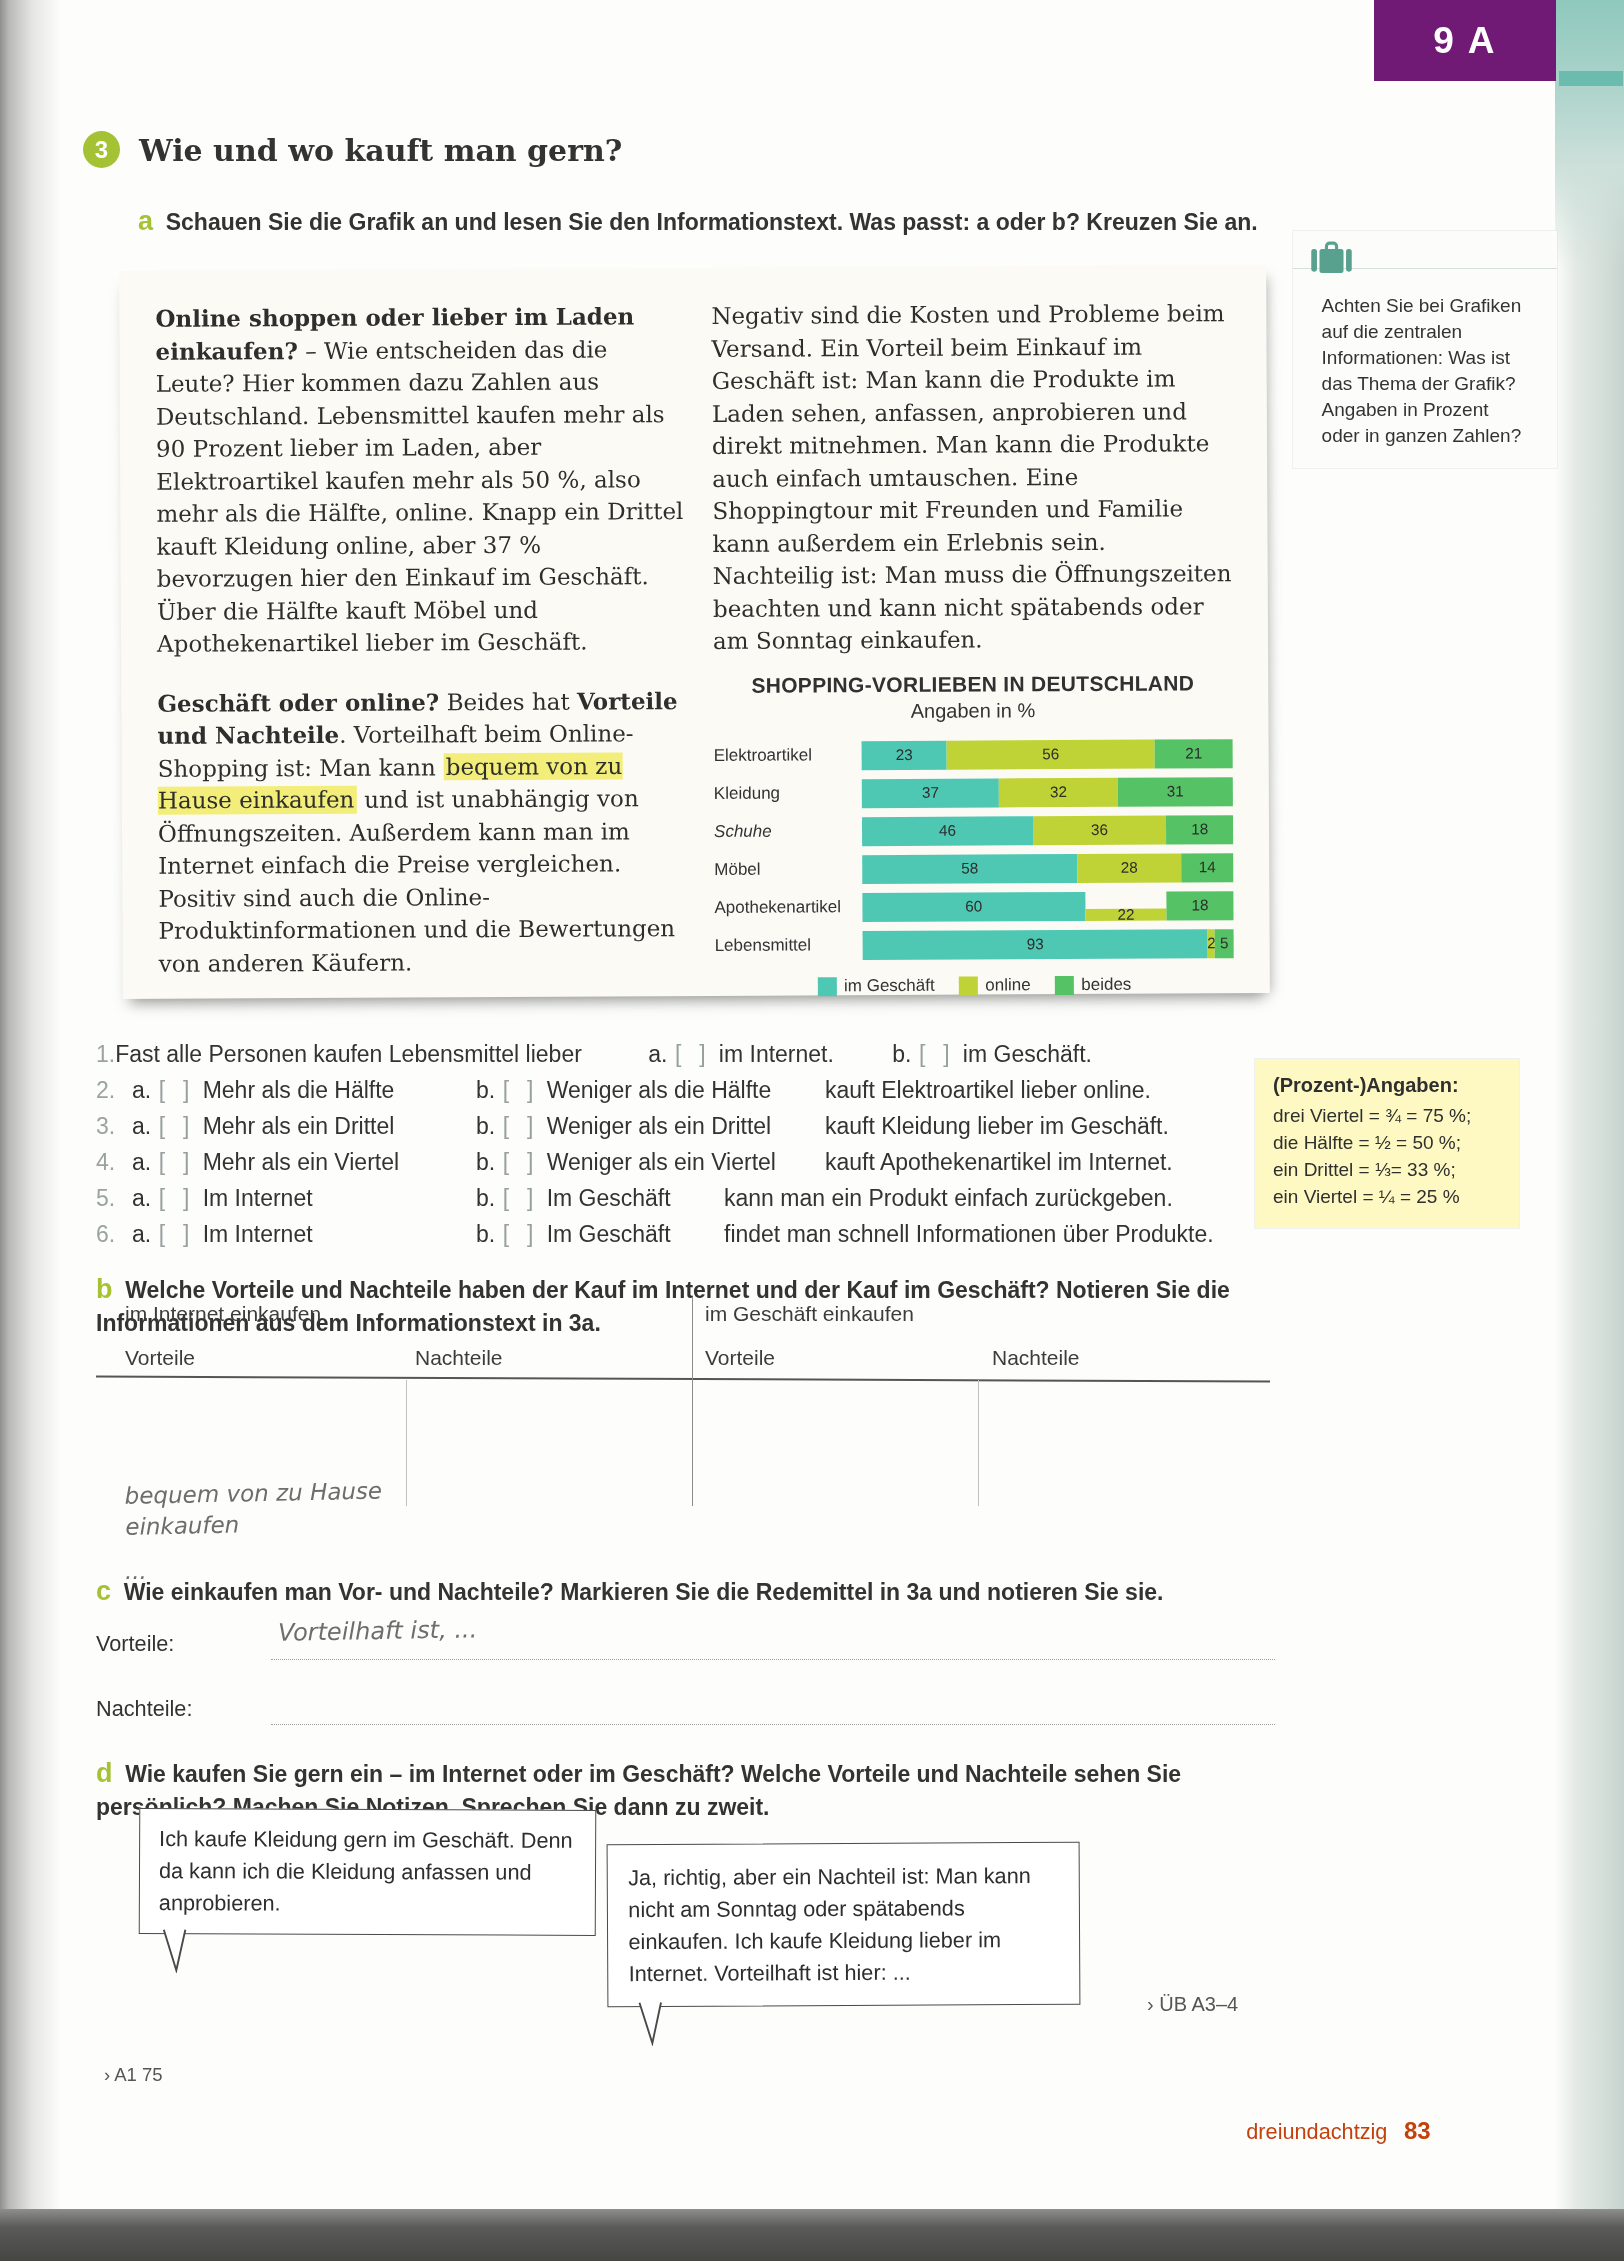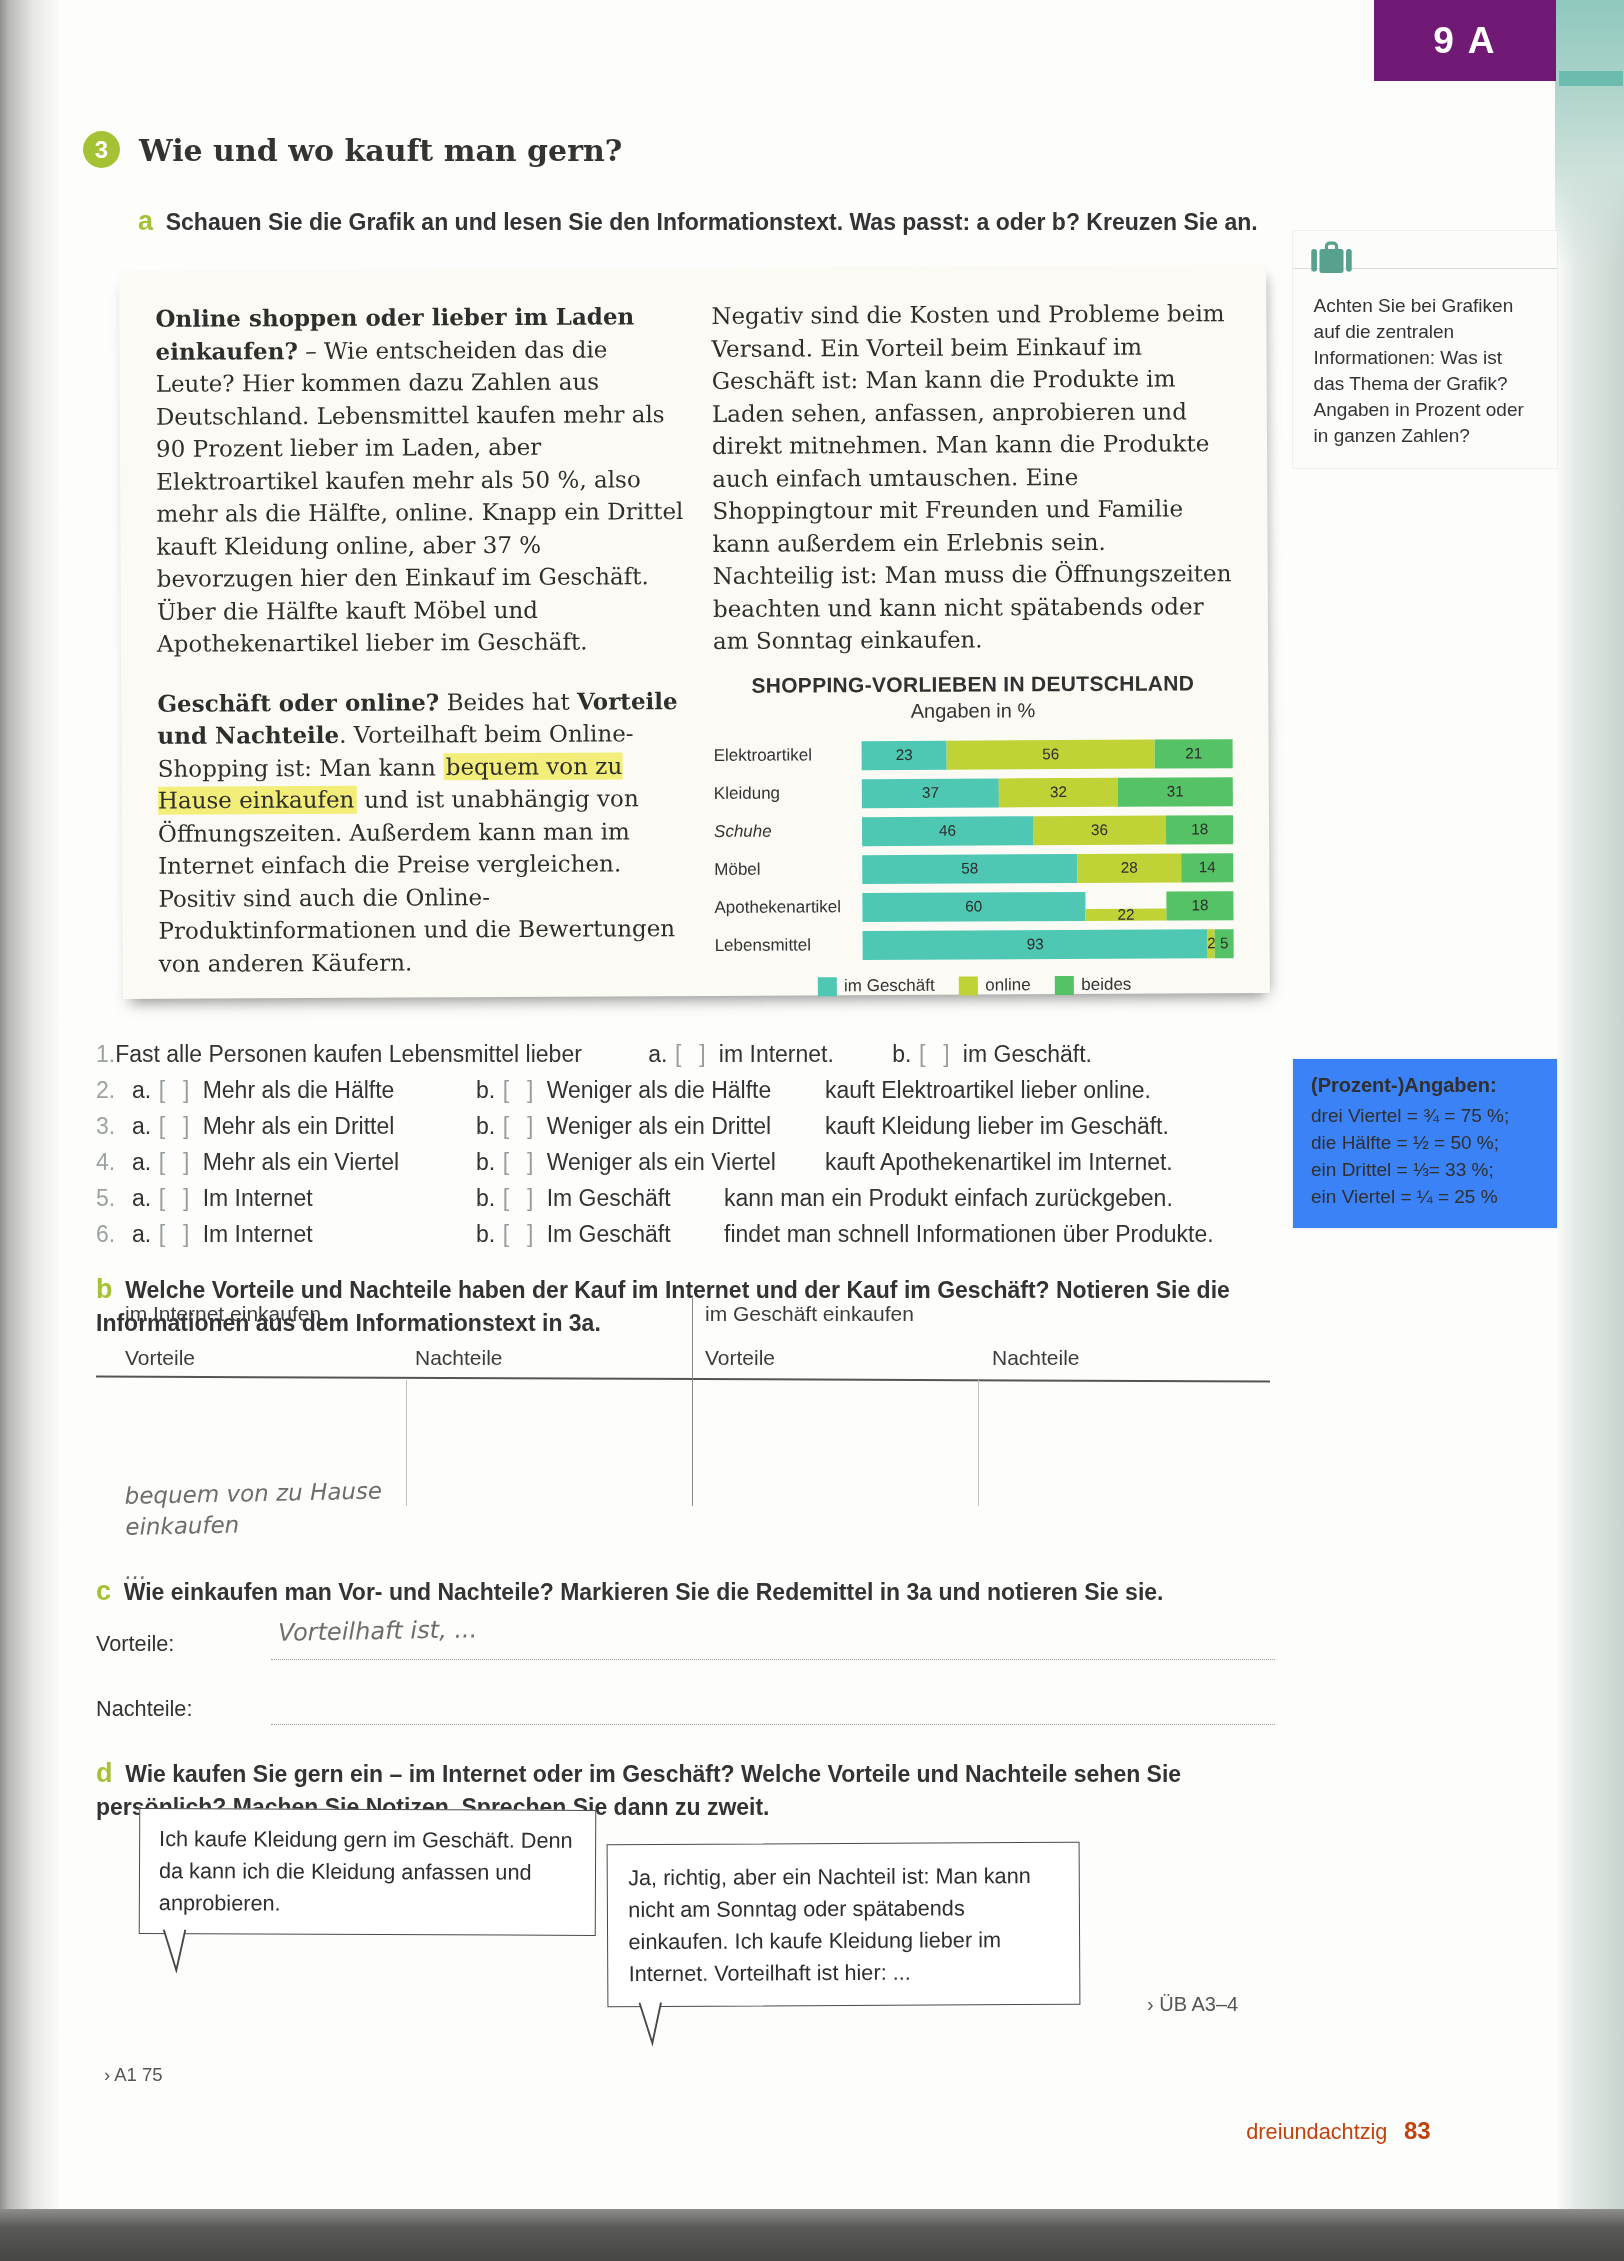--- a/index.html
+++ b/index.html
@@ -54,37 +54,37 @@
   .segv{font-size:15.3px;color:#2e2e2e;white-space:nowrap;}
   .chart-legend{display:flex;justify-content:center;align-items:center;gap:24px;margin-top:16.6px;}
   .leg-item{display:flex;align-items:center;gap:7.6px;font-size:17px;color:#333;}
   .leg-swatch{width:19px;height:19px;flex:none;}
 
   
   .tipbox{position:absolute;left:1293px;top:231px;width:264px;z-index:3;background:#fcfdfb;
     box-shadow:0 0 0 0.6px rgba(195,205,200,.4);box-sizing:border-box;padding:10.2px 16.6px 19px;}
   .tip-rule{position:absolute;left:0;right:0;top:37px;height:1.3px;background:#d8dedb;}
   .tip-icon{position:relative;z-index:1;}
-  .tipbox p{margin:14px 4px 0;font-size:19px;line-height:26px;color:#333;}
+  .tipbox p{margin:14px 12px 0;font-size:19px;line-height:26px;color:#333;}
 
   
   .questions{position:absolute;left:96px;top:1041px;width:1223px;z-index:2;}
   .q-row{display:grid;grid-template-columns:36px 344px 349px 1fr;align-items:baseline;height:36px;font-size:23px;}
   .q-row.q-short{grid-template-columns:36px 344px 248px 1fr;}
   .q-row.q-first{display:flex;}
   .q-num{color:#9aa3a0;}
   .opt{display:inline-flex;gap:7.6px;align-items:baseline;}
   .opt-letter{color:#333;}
   .cb{color:#97a09e;letter-spacing:5.7px;white-space:pre;cursor:pointer;}
   .opt-text,.q-statement{color:#333;}
   .q1-st{width:533px;flex:none;}
   .q1-a{width:244px;flex:none;}
 
   
-  .fracbox{position:absolute;left:1293px;top:1059px;width:264px;z-index:3;background:#3b82f6;
+  .fracbox{position:absolute;left:1255px;top:1059px;width:264px;z-index:3;background:#fef9c3;
     box-shadow:0 0 0 0.6px rgba(195,205,200,.4);box-sizing:border-box;padding:15.3px 18px 18px;}
   .frac-title{font-weight:bold;font-size:20px;color:#2f2f2f;margin-bottom:5.1px;}
   .frac-line{font-size:19px;line-height:27px;color:#2f2f2f;font-family:"Liberation Sans","DejaVu Sans",sans-serif;}
 
   
   .btable{position:absolute;left:96px;top:1284px;width:1174px;height:208px;z-index:2;margin-top:14px;}
   .bt-group{position:absolute;top:3.8px;font-size:21px;color:#3c3c3c;}
   .bt-col{position:absolute;top:48px;font-size:21px;color:#3c3c3c;}
   .bt-hline{position:absolute;left:0;top:80px;width:100%;height:0;border-top:2.5px solid #555553;transform:rotate(.25deg);}
   .bt-vmid{position:absolute;left:596px;top:0;width:1.3px;height:208px;background:#8c8c8c;}

